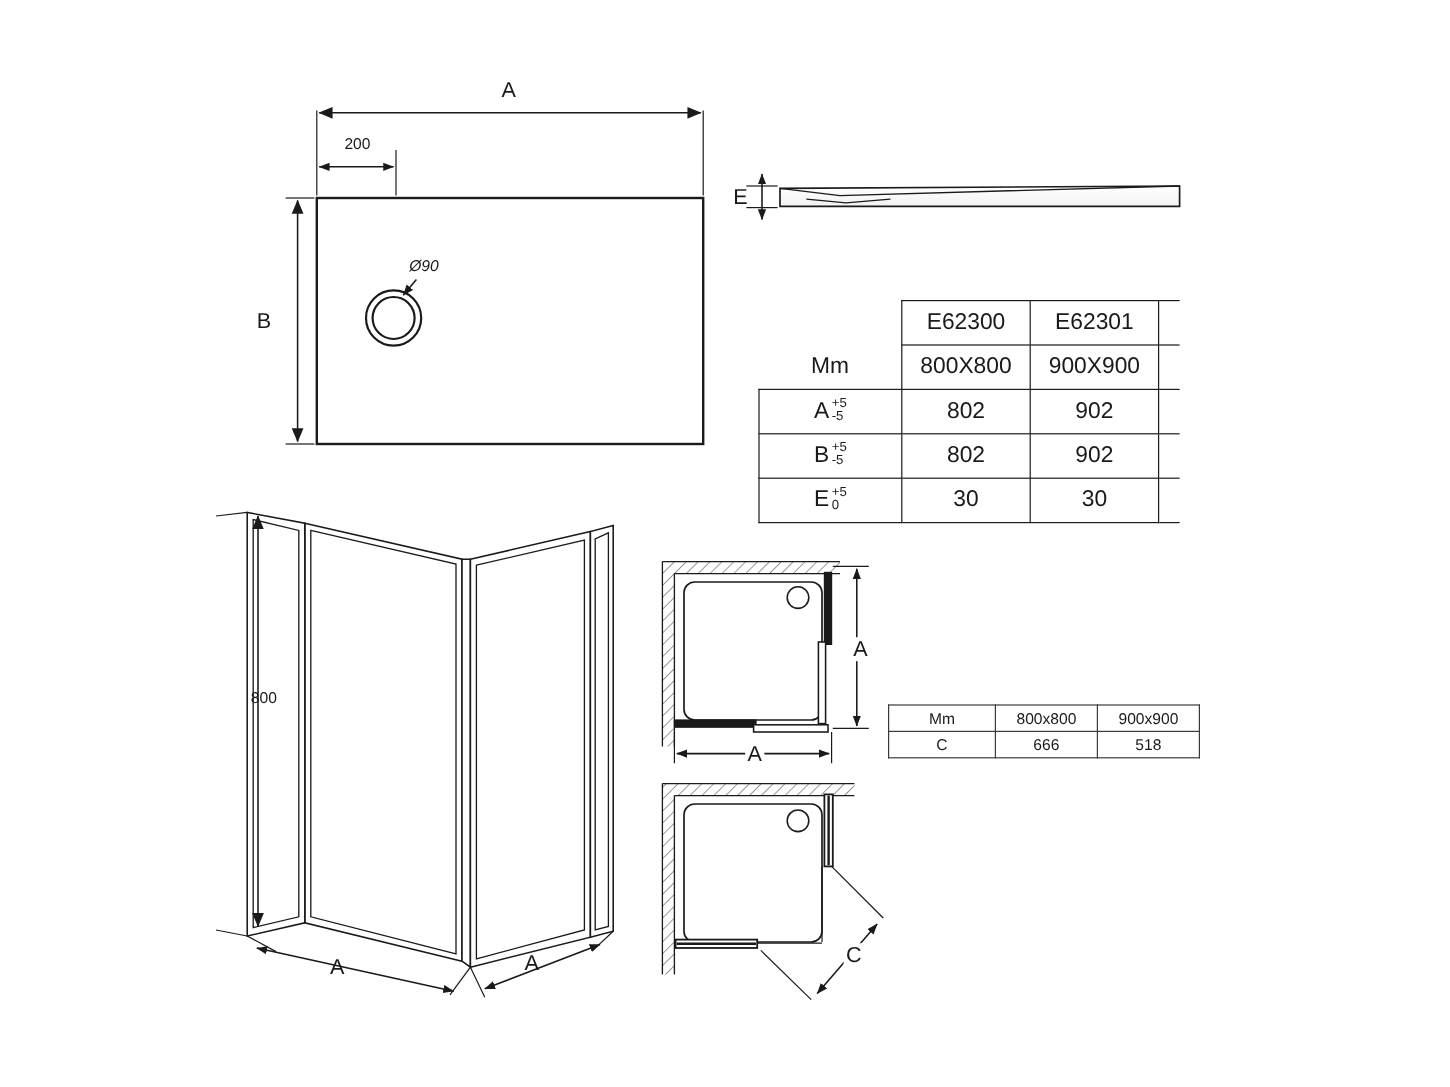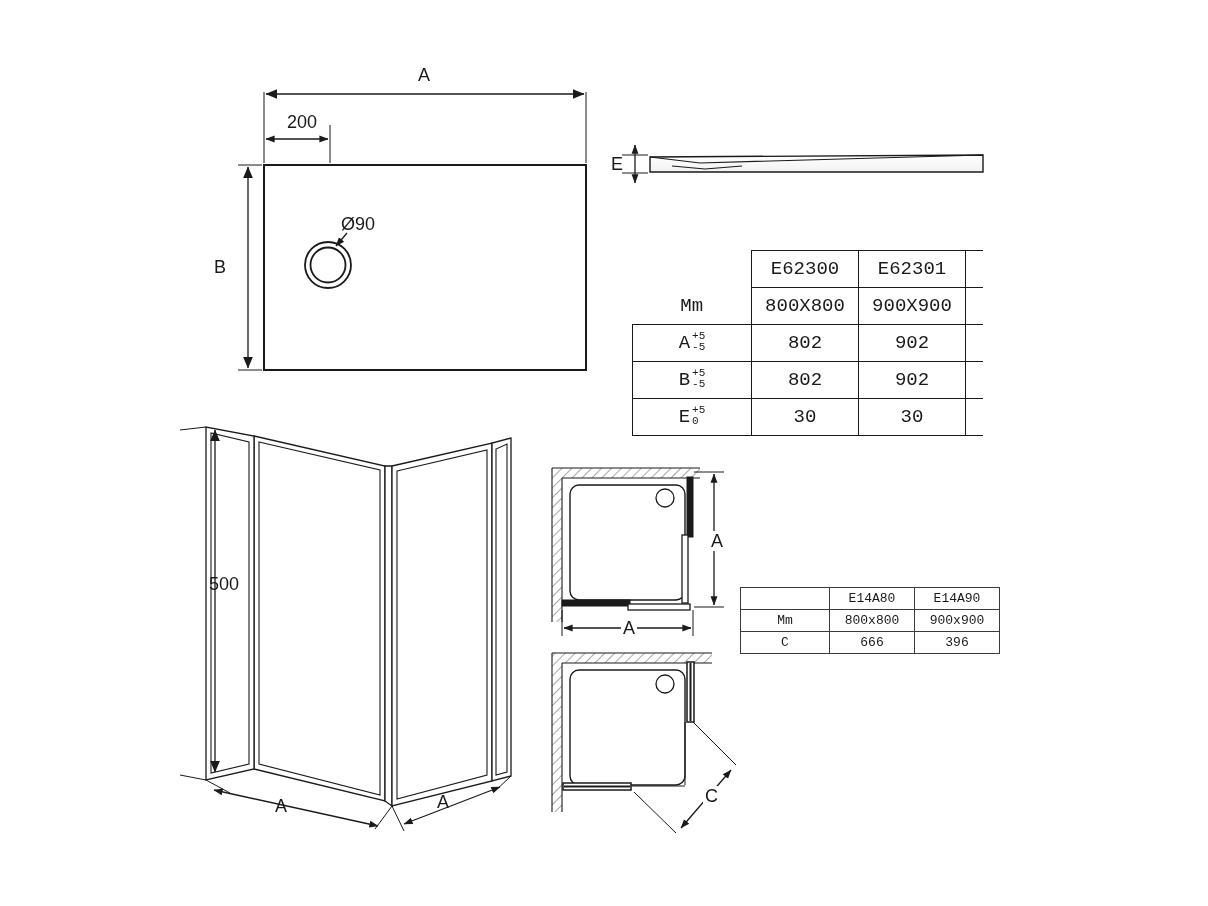--- a/index.html
+++ b/index.html
@@ -27,28 +27,28 @@
     height: 906px;
     overflow: visible;
   }
   .lbl {
     position: absolute;
     white-space: nowrap;
     line-height: 1;
     color: #1a1a1a;
     font-family: "Liberation Sans", sans-serif;
   }
-  .lbl-dim { font-size: 18px; }
+  .lbl-dim { font-size: 13px; }
   .lbl-letter { font-size: 18px; }
 
   
   .dtable {
     position: absolute;
     border-collapse: collapse;
-    font-family: Liberation Mono, monospace;
+    font-family: Liberation Sans, sans-serif;
     background: transparent;
   }
   .dtable td {
     border: 1.6px solid #1a1a1a;
     text-align: center;
     vertical-align: middle;
     background: #ffffff;
     padding: 0;
   }
   .dtable td.blank {
@@ -219,25 +219,25 @@
       <line x1="693" y1="722" x2="736" y2="765" stroke-width="1"></line>
       <line x1="634" y1="792" x2="676" y2="833" stroke-width="1"></line>
       <line x1="731" y1="770" x2="681" y2="828" stroke-width="1.3" marker-start="url(#arrHeadSm)" marker-end="url(#arrHeadSm)"></line>
 
     </g>
   </svg>
 
   <div class="lbl lbl-letter" style="left:418px; top:66px;">A</div>
   <div class="lbl lbl-dim" style="left:287px; top:113px;">200</div>
   <div class="lbl lbl-letter" style="left:214px; top:258px;">B</div>
-  <div class="lbl lbl-dim" style="left:341px; top:215px;">Ø90</div>
+  <div class="lbl lbl-dim" style="left:341px; top:215px;font-style:italic;">Ø90</div>
 
   <div class="lbl lbl-letter" style="left:611px; top:155px;">E</div>
 
-  <div class="lbl lbl-dim" style="left:209px; top:575px;">500</div>
+  <div class="lbl lbl-dim" style="left:209px; top:575px;">800</div>
   <div class="lbl lbl-letter" style="left:275px; top:797px;">A</div>
   <div class="lbl lbl-letter" style="left:437px; top:793px;">A</div>
 
   <div class="lbl lbl-letter" style="left:709px; top:531px; background:#fff; padding:1px 2px;">A</div>
   <div class="lbl lbl-letter" style="left:621px; top:618px; background:#fff; padding:1px 2px;">A</div>
 
   <div class="lbl lbl-letter" style="left:703px; top:786px; background:#fff; padding:1px 2px;">C</div>
 
   <table class="dtable" id="table-main">
     <tbody>
@@ -276,30 +276,25 @@
         <td class="c-val">30</td>
         <td class="c-val">30</td>
         <td class="c-cut cut-cell"></td>
       </tr>
     </tbody>
   </table>
 
   <table class="dtable" id="table-sec">
     <tbody>
       <tr>
-        <td class="s-label"></td>
-        <td class="s-val">E14A80</td>
-        <td class="s-val">E14A90</td>
-      </tr>
-      <tr>
         <td class="s-label">Mm</td>
         <td class="s-val">800x800</td>
         <td class="s-val">900x900</td>
       </tr>
       <tr>
         <td class="s-label">C</td>
         <td class="s-val">666</td>
-        <td class="s-val">396</td>
+        <td class="s-val">518</td>
       </tr>
     </tbody>
   </table>
 
 </div>
 
 </body></html>

